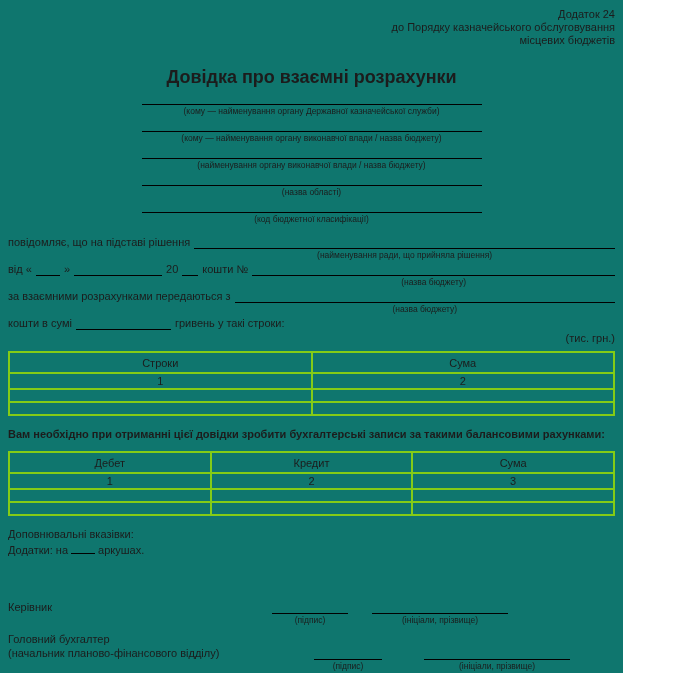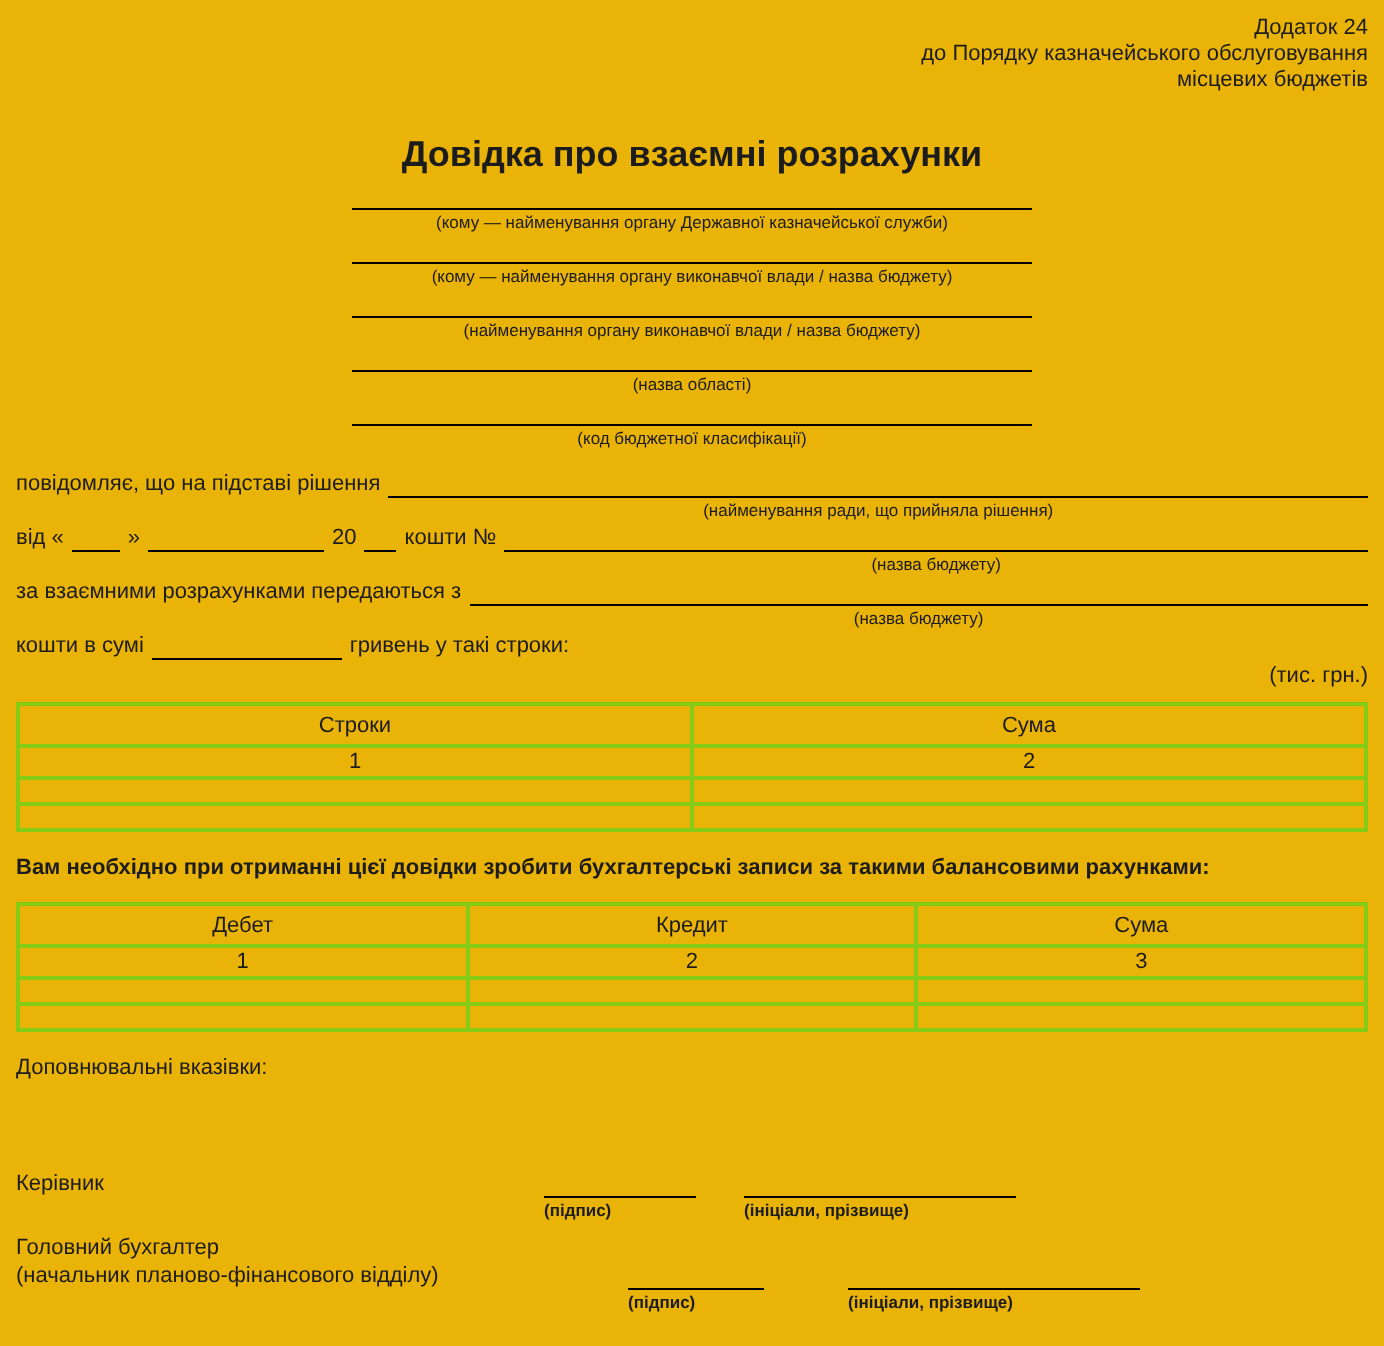--- a/index.html
+++ b/index.html
@@ -1,18 +1,18 @@
 <!DOCTYPE html>
 <html><head>
 <meta charset="utf-8">
 <style>
   * { margin:0; padding:0; box-sizing:border-box; }
   html,body { background:#ffffff; }
   body { font-family:"Liberation Sans", sans-serif; color:#1c1c1c; }
-  .page { width:692px; height:673px; padding:8px; position:relative; font-size:11px; overflow:hidden; background:#eab308; }
+  .page { width:623px; height:673px; padding:8px; position:relative; font-size:11px; overflow:hidden; background:#0f766e; }
 
   .appendix { text-align:right; font-size:11px; line-height:13px; }
 
   .title { text-align:center; font-weight:bold; font-size:18px; margin-top:20px; height:16px; }
 
   .rfields { margin-top:8px; }
   .rfield { width:340px; margin:0 auto 3px auto; }
   .rfield .line { display:block; border-bottom:1px solid #000; height:14px; }
   .cap { font-size:8.5px; color:#1c1c1c; }
   .rfield .cap { display:block; text-align:center; padding-top:1px; height:10px; white-space:nowrap; }
@@ -41,21 +41,21 @@
   .attachments .blank-inline { display:inline-block; border-bottom:1px solid #000; width:24px; height:11px; margin:0 3px; }
 
   .sig-row { display:flex; align-items:flex-end; }
   .sig-row.kerivnyk { margin-top:42px; }
   .sig-row.accountant { margin-top:18px;gap:28px; }
   .sig-label { line-height:14px; }
   .sig-label.one { flex:0 0 264px; }
   .sig-label.two { flex:0 0 278px; }
   .sig-label .l2 { display:block; }
   .sig-field { position:relative; border-bottom:1px solid #000; height:14px; flex:0 0 auto; }
-  .sig-field .cap { position:absolute; top:15px; left:0; right:0; text-align:left; white-space:nowrap;font-weight:bold; }
+  .sig-field .cap { position:absolute; top:15px; left:0; right:0; text-align:center; white-space:nowrap; }
   .sf1 { width:76px; margin-right:24px; }
   .sf2 { width:136px; }
   .sf3 { width:68px; margin-right:14px; }
   .sf4 { width:146px; }
 </style>
 </head>
 <body>
 
 <div class="page">
 
@@ -171,20 +171,23 @@
       <tr class="empty">
         <td></td>
         <td></td>
         <td></td>
       </tr>
     </tbody>
   </table>
 
   <div class="footer-note">Доповнювальні вказівки:</div>
 
+  <div class="attachments">
+    <span>Додатки: на</span><span class="blank-inline"></span><span>аркушах.</span>
+  </div>
 
   <div class="sig-row kerivnyk">
     <div class="sig-label one">Керівник</div>
     <div class="sig-field sf1">
       <span class="cap">(підпис)</span>
     </div>
     <div class="sig-field sf2">
       <span class="cap">(ініціали, прізвище)</span>
     </div>
   </div>

